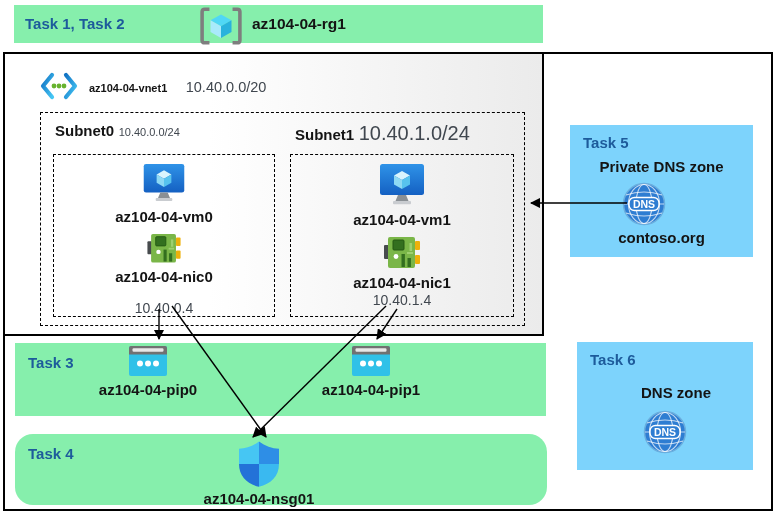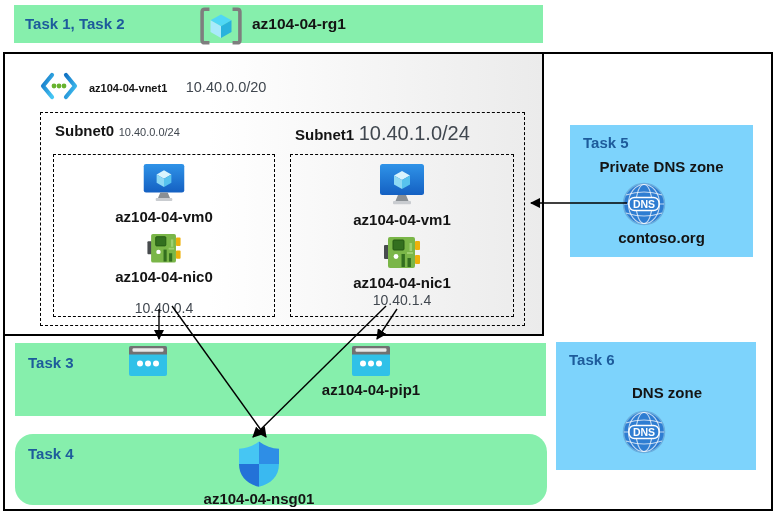--- a/index.html
+++ b/index.html
@@ -141,20 +141,21 @@
 
     <div class="center-col abs" style="left:68px;top:3px;width:130px;">
       <svg width="38" height="30" viewBox="0 0 38 30">
         <rect x="0" y="0" width="38" height="30" rx="2" fill="#30c1e8"></rect>
         <path d="M0,8.5 V2 Q0,0 2,0 H36 Q38,0 38,2 V8.5 Z" fill="#717171"></path>
         <rect x="3.5" y="2.2" width="31" height="3.6" rx="1.2" fill="#e8e8e8"></rect>
         <circle cx="11" cy="17.5" r="3" fill="#fff"></circle>
         <circle cx="19" cy="17.5" r="3" fill="#fff"></circle>
         <circle cx="27" cy="17.5" r="3" fill="#fff"></circle>
       </svg>
+      <div class="name" style="margin-top:5px;">az104-04-pip0</div>
     </div>
 
     <div class="center-col abs" style="left:291px;top:3px;width:130px;">
       <svg width="38" height="30" viewBox="0 0 38 30">
         <rect x="0" y="0" width="38" height="30" rx="2" fill="#30c1e8"></rect>
         <path d="M0,8.5 V2 Q0,0 2,0 H36 Q38,0 38,2 V8.5 Z" fill="#717171"></path>
         <rect x="3.5" y="2.2" width="31" height="3.6" rx="1.2" fill="#e8e8e8"></rect>
         <circle cx="11" cy="17.5" r="3" fill="#fff"></circle>
         <circle cx="19" cy="17.5" r="3" fill="#fff"></circle>
         <circle cx="27" cy="17.5" r="3" fill="#fff"></circle>
@@ -194,21 +195,21 @@
         <path d="M4,13 Q22,7 40,13"></path>
         <path d="M4,31 Q22,37 40,31"></path>
         <line x1="2" y1="22" x2="42" y2="22"></line>
       </g>
       <rect x="7" y="15.5" width="30" height="13" rx="5.5" fill="#2e7dd2" stroke="#fff" stroke-width="1.4"></rect>
       <text x="22" y="25.5" font-size="10.5" font-weight="bold" fill="#fff" text-anchor="middle">DNS</text>
     </svg>
     <div class="name abs" style="left:0;top:104px;width:100%;text-align:center;">contoso.org</div>
   </div>
 
-  <div class="panel" style="left:556px;top:342px;width:200px;height:128px;">
+  <div class="panel" style="left:577px;top:342px;width:176px;height:128px;">
     <div class="task-label" style="left:13px;top:9px;">Task 6</div>
     <div class="name abs" style="left:0;top:42px;width:100%;text-align:center;margin-left:11px;">DNS zone</div>
     <svg class="abs" style="left:66px;top:68px;" width="44" height="44" viewBox="0 0 44 44">
       <circle cx="22" cy="22" r="20.5" fill="#2e7dd2" stroke="#6aaede" stroke-width="1.5"></circle>
       <g fill="none" stroke="#ffffff" stroke-opacity="0.7" stroke-width="1.1">
         <ellipse cx="22" cy="22" rx="8" ry="19.5"></ellipse>
         <ellipse cx="22" cy="22" rx="15.5" ry="19.5"></ellipse>
         <path d="M4,13 Q22,7 40,13"></path>
         <path d="M4,31 Q22,37 40,31"></path>
         <line x1="2" y1="22" x2="42" y2="22"></line>

